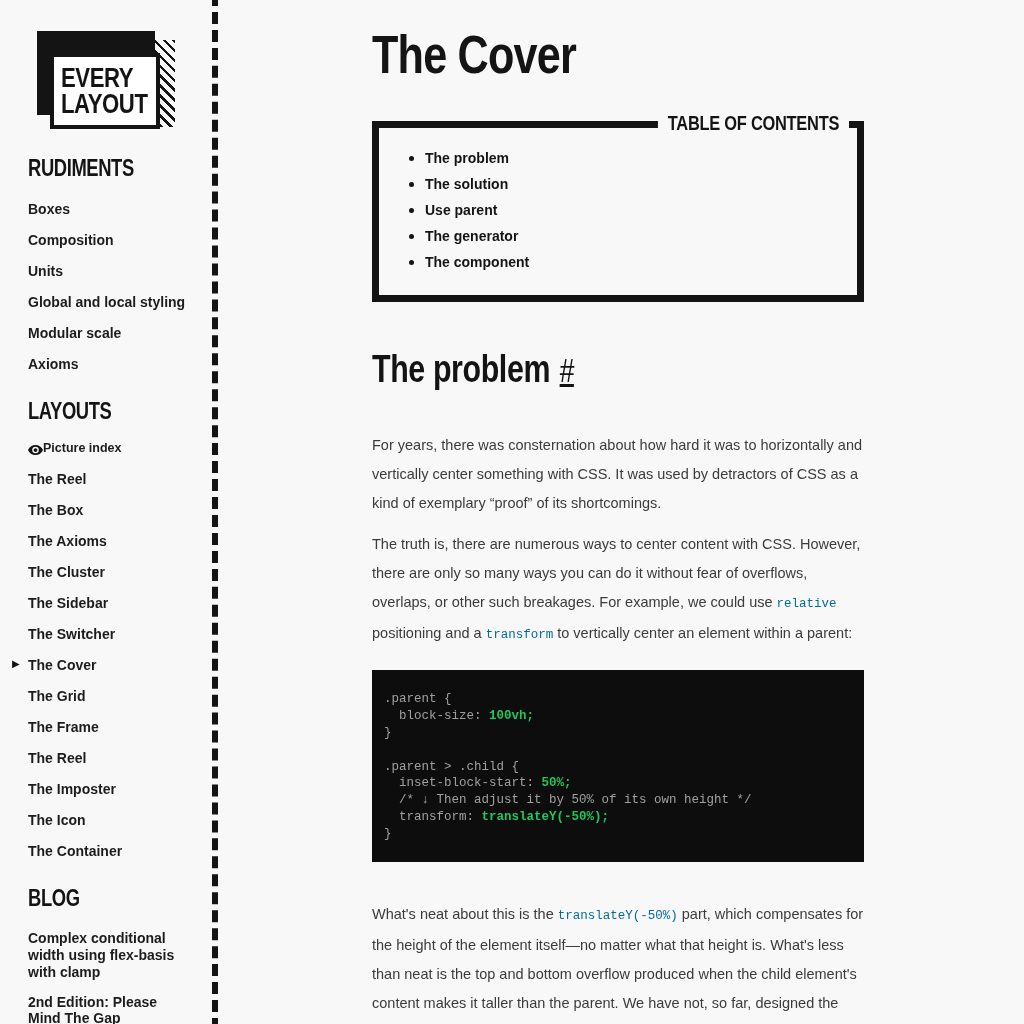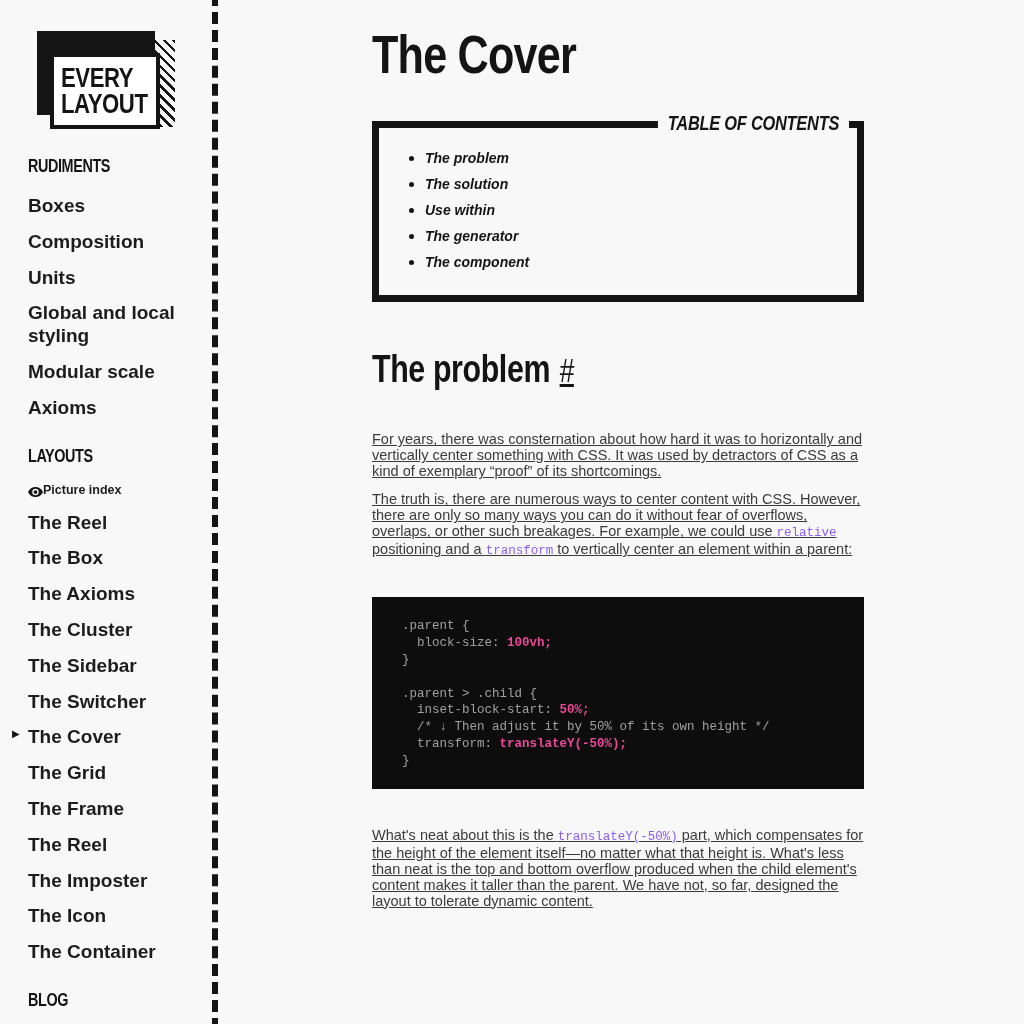--- a/index.html
+++ b/index.html
@@ -21,57 +21,57 @@
 
   .logo { position:relative; width:142px; height:100px; margin-left:9px; cursor:pointer; }
   .logo-black { position:absolute; left:0; top:0; width:118px; height:84px; background:#141414; }
   .logo-stripes { position:absolute; left:24px; top:9px; width:114px; height:87px;
     background:repeating-linear-gradient(45deg,#141414 0 2.5px,transparent 2.5px 7px); }
   .logo-box { position:absolute; left:13px; top:22px; width:110px; height:76px;
     background:#fff; border:4px solid #141414; display:flex; flex-direction:column;
     justify-content:center; padding-left:7px; }
   .logo-box .cond { font-size:27px; line-height:0.98; transform:scaleX(0.82); }
 
-  .side-h { font-size:18px; line-height:1; margin-top:27px; }
+  .side-h { font-size:23px; line-height:1; margin-top:27px; }
   .side-h .cond { letter-spacing:-0.5px; }
   .rudiments-h { margin-top:26px; }
   .side-list { list-style:none; margin-top:20px; }
   .side-list li { margin-bottom:13px; }
-  .side-list a { display:inline-block; max-width:160px; font-size:19px; font-weight:700;
+  .side-list a { display:inline-block; max-width:160px; font-size:14px; font-weight:700;
     line-height:1.2; color:#1c1c1c; text-decoration:none; }
   .pic-index { display:flex; align-items:flex-end; gap:0; margin:18px 0 15px; }
   .pic-index a { font-size:12.5px; font-weight:700; color:#1c1c1c; text-decoration:none; }
   .current { position:relative; }
   .arrow-ic { position:absolute; left:-16px; top:2px; font-size:10px; color:#141414; }
 
   
   .main { position:absolute; left:372px; top:0; width:492px; }
   h1.title { margin-top:26px; font-size:54px; line-height:1.05; }
   h1.title .cond { letter-spacing:-1px; }
 
-  .toc { position:relative; margin-top:38px; border:7px solid #141414; padding:21px 20px 16px 24px;font-style:italic; }
+  .toc { position:relative; margin-top:38px; border:7px solid #141414; padding:21px 20px 16px 24px; }
   .toc-label { position:absolute; top:-16px; right:8px; background:#f8f8f8; padding:0 12px;
     font-size:20px; font-weight:700; transform:scaleX(0.82); transform-origin:100% 50%;
     letter-spacing:-0.3px; white-space:nowrap; }
   .toc ul { list-style:disc; padding-left:22px; }
   .toc li { margin-bottom:8px; }
   .toc a { font-size:14px; font-weight:700; color:#141414; text-decoration:none; line-height:17px; }
 
   h2.sec { margin-top:47px; font-size:38px; line-height:1.1; }
   h2.sec .anchor { font-weight:400; font-size:33px; color:#141414; margin-left:12px;
     text-decoration:underline; }
 
-  p.body { margin-top:12px; font-size:14.5px; line-height:16px; color:#3b3b3b;text-decoration:underline; }
+  p.body { margin-top:12px; font-size:14.5px; line-height:29px; color:#3b3b3b; }
   p.first { margin-top:41px; }
-  .inline-code { font-family:"Liberation Mono", monospace; font-size:12.5px; color:#8b5cf6; }
+  .inline-code { font-family:"Liberation Mono", monospace; font-size:12.5px; color:#0369a1; }
 
-  .codeblock { margin-top:38px; background:#0d0d0d; padding:21px 30px 19px; }
+  .codeblock { margin-top:20px; background:#0d0d0d; padding:21px 12px 19px; }
   .code-line { font-family:"Liberation Mono", monospace; font-size:12.5px; line-height:16.8px;
     color:#a0a0a0; white-space:pre; min-height:16.8px; }
-  .code-line .code-value { color:#ec4899; font-weight:700; }
+  .code-line .code-value { color:#22c55e; font-weight:700; }
 </style>
 </head>
 <body>
 
 <div class="page">
 
   <div class="divider"></div>
 
   <aside class="sidebar">
 
@@ -132,21 +132,21 @@
 
   <main class="main">
 
     <h1 class="title"><span class="cond">The Cover</span></h1>
 
     <nav class="toc">
       <span class="toc-label">TABLE OF CONTENTS</span>
       <ul>
         <li><a href="#">The problem</a></li>
         <li><a href="#">The solution</a></li>
-        <li><a href="#">Use within</a></li>
+        <li><a href="#">Use parent</a></li>
         <li><a href="#">The generator</a></li>
         <li><a href="#">The component</a></li>
       </ul>
     </nav>
 
     <h2 class="sec"><span class="cond"><span>The problem</span><a href="#" class="anchor">#</a></span></h2>
 
     <p class="body first"><span>For years, there was consternation about how hard it was to horizontally and vertically center something with CSS. It was used by detractors of CSS as a kind of exemplary “proof” of its shortcomings.</span></p>
     <p class="body"><span>The truth is, there are numerous ways to center content with CSS. However, there are only so many ways you can do it without fear of overflows, overlaps, or other such breakages. For example, we could use </span><span class="inline-code">relative</span><span> positioning and a </span><span class="inline-code">transform</span><span> to vertically center an element within a parent:</span></p>
 

